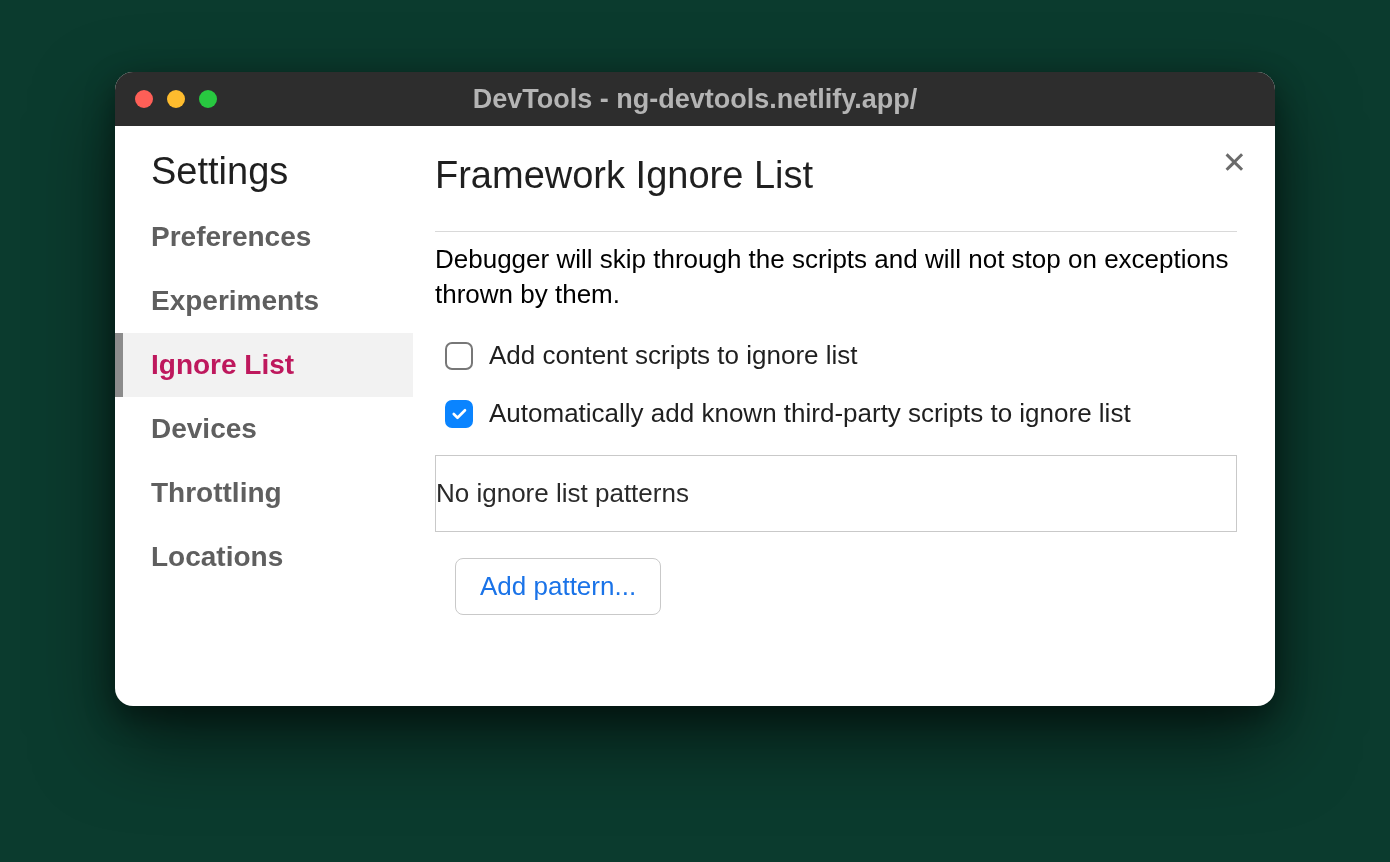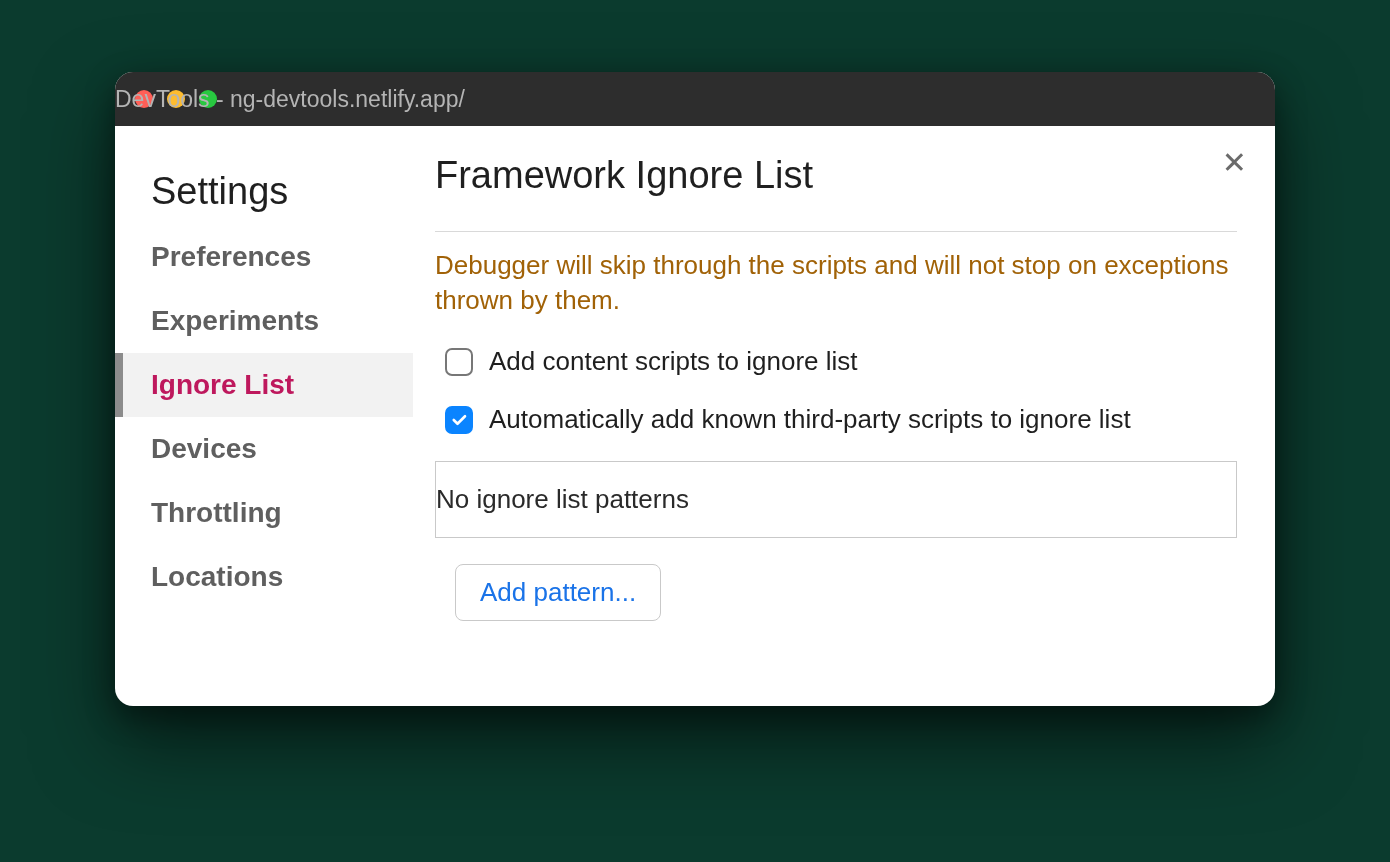--- a/index.html
+++ b/index.html
@@ -29,43 +29,43 @@
     position: relative;
   }
   .traffic-lights { display: flex; gap: 14px; }
   .light { width: 18px; height: 18px; border-radius: 50%; }
   .light.red { background: #fe5f57; }
   .light.yellow { background: #febc2e; }
   .light.green { background: #28c840; }
   .title {
     position: absolute;
     left: 0; right: 0;
-    text-align: left;
+    text-align: center;
     color: #b4b4b4;
-    font-size: 23px;
-    font-weight: 400;
+    font-size: 27px;
+    font-weight: 700;
     pointer-events: none;
   }
   .body {
     display: flex;
     min-height: 580px;
     position: relative;
   }
   .close-x {
     position: absolute;
     top: 22px;
     right: 28px;
     color: #6b6b6b;
     font-size: 30px;
     cursor: pointer;
     line-height: 1;
   }
   .sidebar {
     width: 298px;
-    padding: 44px 0 30px 0;
+    padding: 24px 0 30px 0;
   }
   .sidebar h1 {
     font-size: 38px;
     font-weight: 500;
     color: #1f1f1f;
     padding: 0 36px 12px 36px;
   }
   .side-item {
     font-size: 28px;
     color: #5f5f5f;
@@ -91,23 +91,23 @@
   }
   .main h2 {
     font-size: 38px;
     font-weight: 500;
     color: #1f1f1f;
     padding-bottom: 34px;
     border-bottom: 1px solid #d9d9d9;
   }
   .desc {
     font-size: 26px;
-    color: #a16207;
+    color: #000000;
     line-height: 1.35;
-    margin-top: 16px;
+    margin-top: 10px;
     margin-bottom: 28px;
   }
   .check-row {
     display: flex;
     align-items: center;
     gap: 16px;
     margin: 27px 0 10px 10px;
     font-size: 26px;
     color: #1f1f1f;
   }

